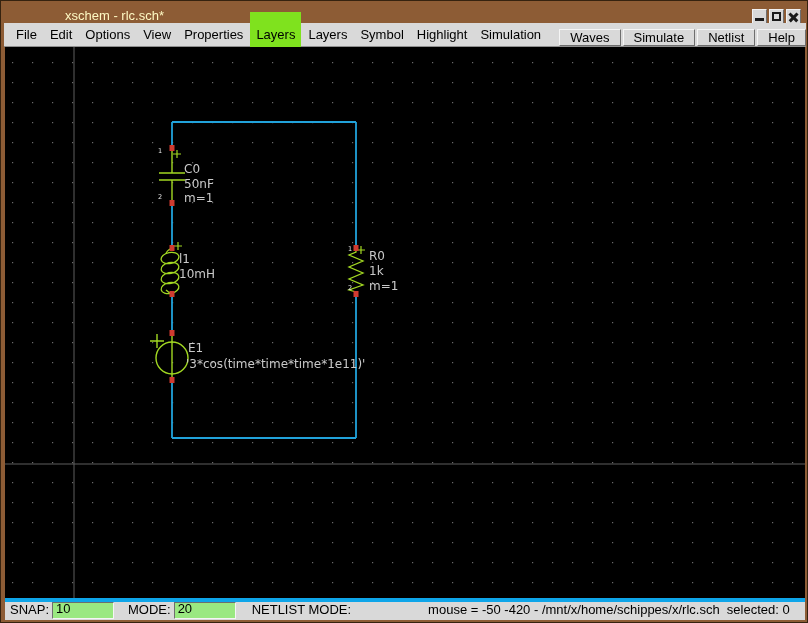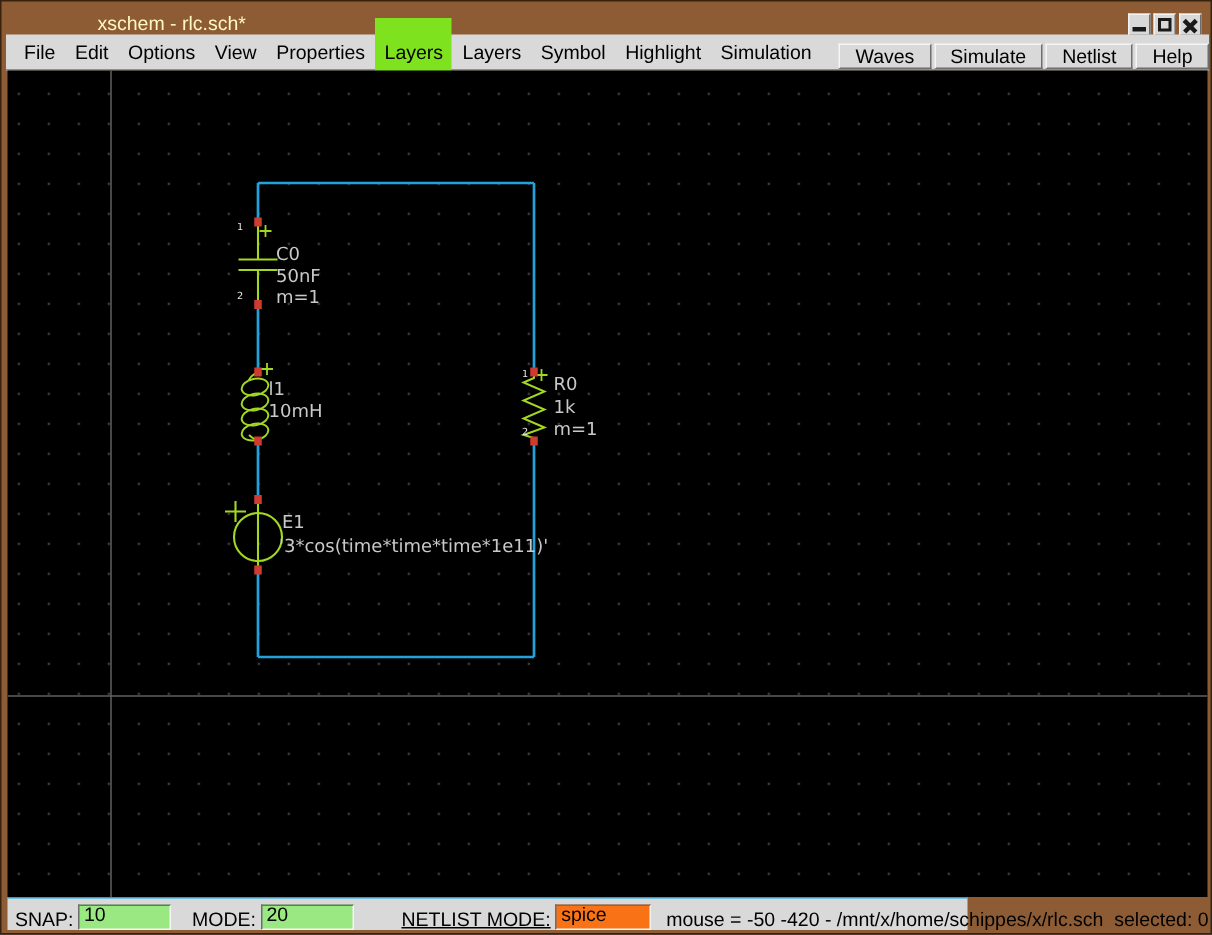--- a/index.html
+++ b/index.html
@@ -58,29 +58,29 @@
   .canvas {
     position:absolute; left:4px; top:46px; width:800px; height:551px;
     background:#000;
   }
   .canvas svg { display:block; }
   .lbl { font-family:"DejaVu Sans", sans-serif; font-size:12px; fill:#c9c9c9; }
   .pin { font-family:"DejaVu Sans", sans-serif; font-size:6.5px; fill:#e8e8e8; }
 
   
   .statusbar {
-    position:absolute; left:4px; top:597px; width:640px; height:22px;
-    background:#d9d9d9; border-top:1px solid #0ea5e9;
-    display:flex; align-items:flex-end;
+    position:absolute; left:4px; top:597px; width:800px; height:22px;
+    background:#d9d9d9; border-top:4px solid #0ea5e9;
+    display:flex; align-items:flex-start;
     font-size:13px; color:#000;
   }
   .sb-label { white-space:pre; }
   .sb-label.snap { margin-left:5px; }
   .sb-label.grid { margin-left:14px; }
-  .sb-label.netlist { margin-left:32px;text-decoration:underline; }
+  .sb-label.netlist { margin-left:16px; }
   .sb-entry {
     height:17px; border:1px solid; border-color:#6e6e6e #f5f5f5 #f5f5f5 #6e6e6e;
     font-family:"Liberation Sans", sans-serif; font-size:13px;
     padding:0 0 4px 3px; margin-left:3px; outline:none;
   }
   .sb-entry.green { background:#9ae881; width:62px; }
   .sb-entry.plain { background:#f97316; width:64px;margin-top:40px; }
   .sb-status { margin-left:10px; white-space:pre; }
 </style>
 </head>

